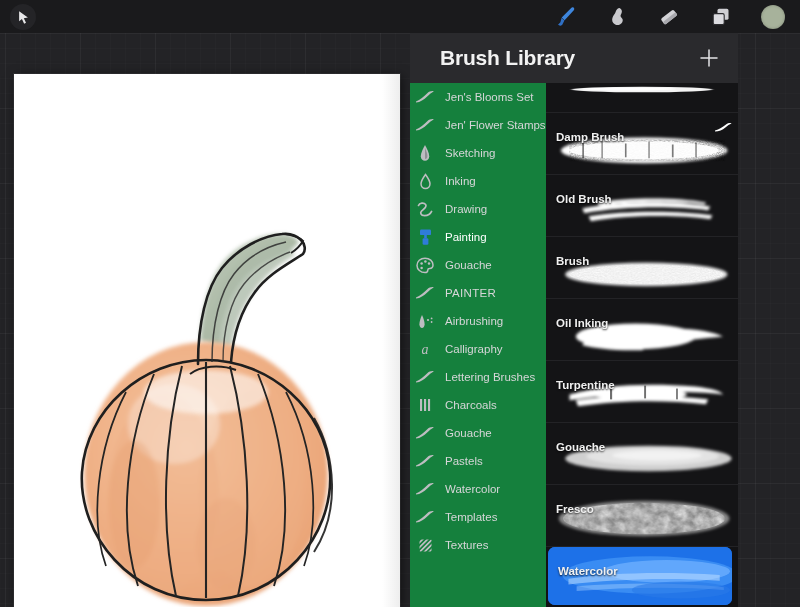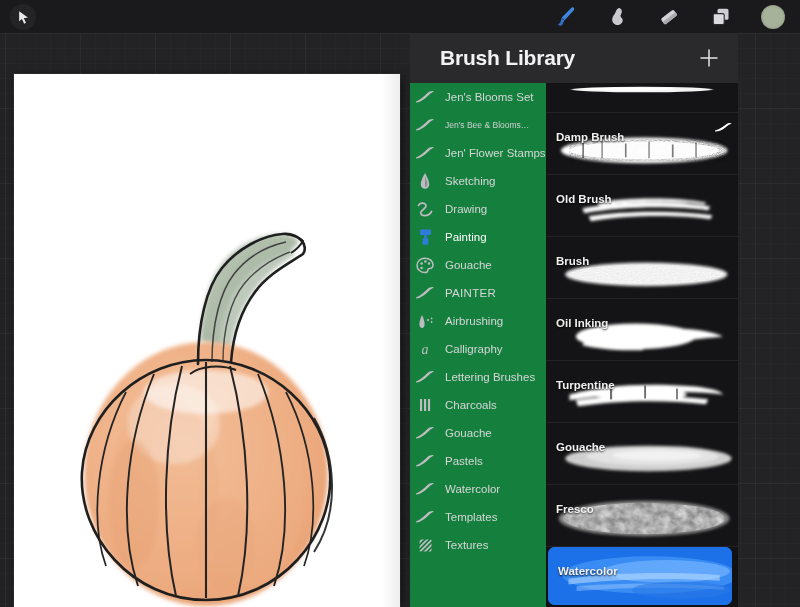--- a/index.html
+++ b/index.html
@@ -311,38 +311,38 @@
               </svg>
             </span>
             <span class="set-label">Jen's Blooms Set</span>
           </div>
           <div class="set-row">
             <span class="set-icon">
               <svg width="20" height="14" viewBox="0 0 20 14">
                 <path d="M1 11.5 C5 10 9 6.5 12 3.5 C14 1.6 16.5 0.8 18.8 1.2 C16.5 2.8 14.5 4.2 12.2 6.4 C9 9.4 5.2 12 1 12.6 Z" fill="#bdbdc1"></path>
               </svg>
             </span>
-            <span class="set-label small">Jen's Bee &amp; Blooms…</span>
-          </div>
-          <div class="set-row">
-            <span class="set-icon">
-              <svg width="20" height="14" viewBox="0 0 20 14">
-                <path d="M1 11.5 C5 10 9 6.5 12 3.5 C14 1.6 16.5 0.8 18.8 1.2 C16.5 2.8 14.5 4.2 12.2 6.4 C9 9.4 5.2 12 1 12.6 Z" fill="#bdbdc1"></path>
-              </svg>
-            </span>
             <span class="set-label">Jen' Flower Stamps</span>
           </div>
           <div class="set-row">
             <span class="set-icon">
               <svg width="14" height="18" viewBox="0 0 14 18">
                 <path d="M7 1 C9.2 5 11.2 9 11.2 12.2 C11.2 15 9.4 16.8 7 16.8 C4.6 16.8 2.8 15 2.8 12.2 C2.8 9 4.8 5 7 1 Z" fill="#bdbdc1"></path>
                 <path d="M7 4 C8.3 7 9.4 9.8 9.4 12 C9.4 14 8.4 15 7 15 Z" fill="#8f8f94"></path>
               </svg>
             </span>
             <span class="set-label">Sketching</span>
+          </div>
+          <div class="set-row">
+            <span class="set-icon">
+              <svg width="13" height="17" viewBox="0 0 13 17">
+                <path d="M6.5 1.5 C9 5 11 8.2 11 10.8 C11 13.6 9 15.6 6.5 15.6 C4 15.6 2 13.6 2 10.8 C2 8.2 4 5 6.5 1.5 Z" fill="none" stroke="#bdbdc1" stroke-width="1.5"></path>
+              </svg>
+            </span>
+            <span class="set-label">Inking</span>
           </div>
           <div class="set-row">
             <span class="set-icon">
               <svg width="18" height="17" viewBox="0 0 18 17">
                 <path d="M2.5 4.5 C3.5 1.6 8 1.3 9.6 3.4 C11.4 5.8 7.4 8.2 5.6 10 C4 11.6 4.4 14.6 8.6 14.6 C12 14.6 14.6 12.6 15.6 10.4" fill="none" stroke="#bdbdc1" stroke-width="1.7" stroke-linecap="round"></path>
               </svg>
             </span>
             <span class="set-label">Drawing</span>
           </div>
           <div class="set-row active">

